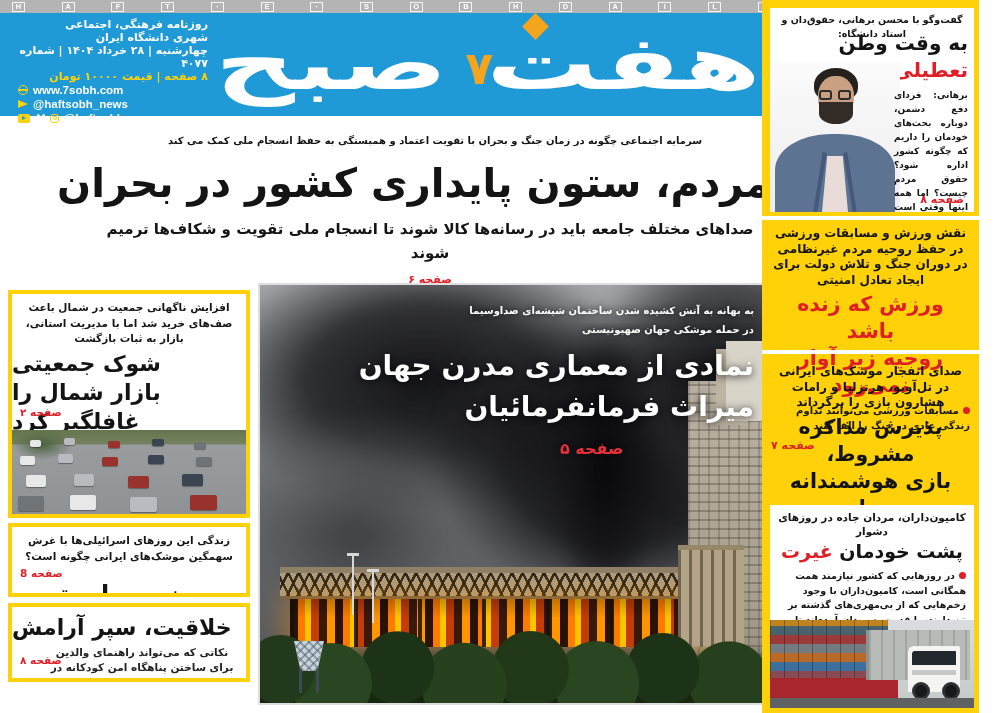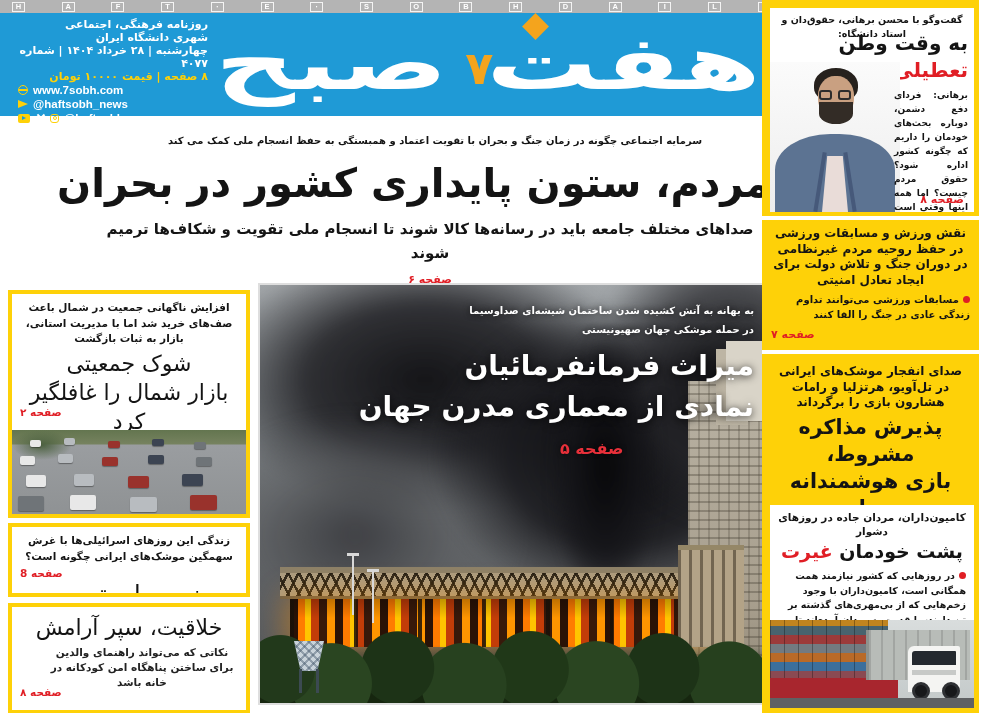--- a/index.html
+++ b/index.html
@@ -51,23 +51,23 @@
   .lead-headline{font-size:40px;font-weight:bold;letter-spacing:-1px;line-height:64px;white-space:nowrap;}
   .lead-sub{font-size:15px;font-weight:bold;line-height:24px;margin-top:2px;}
   .page-tag{color:var(--red);font-size:11px;font-weight:bold;}
   .lead .page-tag{display:inline-block;margin-top:8px;}
 
   
   .left-col{position:absolute;left:8px;top:290px;width:242px;}
   .lbox{position:relative;background:#fff;border:4px solid var(--yellow);direction:rtl;color:var(--ink);overflow:hidden;}
   .lbox1{height:228px;margin-bottom:5px;}
   .lbox2{height:74px;margin-bottom:6px;}
-  .lbox3{height:111px;}
+  .lbox3{height:79px;}
   .l-kicker{font-size:10.5px;font-weight:bold;line-height:15.5px;text-align:center;padding:6px 8px 0;}
-  .l-title{font-size:22px;font-weight:normal;line-height:29px;text-align:center;margin-top:2px;}
+  .l-title{font-size:22px;font-weight:bold;line-height:29px;text-align:left;margin-top:2px;}
   .l-sub{font-size:10.5px;font-weight:bold;line-height:15px;text-align:center;padding:3px 10px 0 36px;color:#222;}
   .l-page{position:absolute;left:8px;font-size:10.5px;font-weight:bold;color:var(--red);}
   .lbox1 .l-page{top:112px;}
   .lbox2 .l-page{bottom:14px;}
   .lbox3 .l-page{bottom:12px;}
   .lbox2 .l-title{font-size:24px;margin-top:16px;}
   .lbox3 .l-title{margin-top:6px;}
 
   
   .traffic{position:absolute;left:0;right:0;bottom:0;height:84px;
@@ -321,22 +321,22 @@
         <div class="wt-leg l"></div>
         <div class="wt-leg r"></div>
       </div>
     </div>
     <div class="ph-cap">
       <div class="ph-kicker">
         <div>به بهانه به آتش کشیده شدن ساختمان شیشه‌ای صداوسیما</div>
         <div>در حمله موشکی جهان صهیونیستی</div>
       </div>
       <div class="ph-title">
+        <div>نمادی از معماری مدرن جهان</div>
         <div>میراث فرمانفرمائیان</div>
-        <div>نمادی از معماری مدرن جهان</div>
       </div>
     </div>
     <span class="ph-page">صفحه ۵</span>
   </div>
 
   <div class="right-col">
 
     <div class="rcard rcard1">
       <div class="rc-kicker">گفت‌وگو با محسن برهانی، حقوق‌دان و استاد دانشگاه:</div>
       <div class="rc1-title">
@@ -353,20 +353,24 @@
         <div class="p-shirt"></div>
         <div class="p-lapel-l"></div>
         <div class="p-lapel-r"></div>
       </div>
       <div class="rc1-body">برهانی: فردای دفع دشمن، دوباره بحث‌های خودمان را داریم که چگونه کشور اداره شود؟ حقوق مردم چیست؟ اما همه اینها وقتی است که غیر، متعرض ما نشده باشد</div>
       <span class="page-tag rc1-page">صفحه ۸</span>
     </div>
 
     <div class="rc-sec rc-sec2">
       <div class="rc-k">نقش ورزش و مسابقات ورزشی در حفظ روحیه مردم غیرنظامی در دوران جنگ و تلاش دولت برای ایجاد تعادل امنیتی</div>
+      <div class="rc-title red">
+        <div>ورزش که زنده باشد</div>
+        <div>روحیه زیر آوار نمی‌رود</div>
+      </div>
       <div class="bullet">
         <span class="dot"></span><span>مسابقات ورزشی می‌توانند تداوم زندگی عادی در جنگ را القا کنند</span>
       </div>
       <span class="page-tag rc-page">صفحه ۷</span>
     </div>
 
     <div class="rc-sec rc-sec3">
       <div class="rc-k">صدای انفجار موشک‌های ایرانی در تل‌آویو، هرتزلیا و رامات هشارون بازی را برگرداند</div>
       <div class="rc-title">
         <div>پذیرش مذاکره مشروط،</div>

